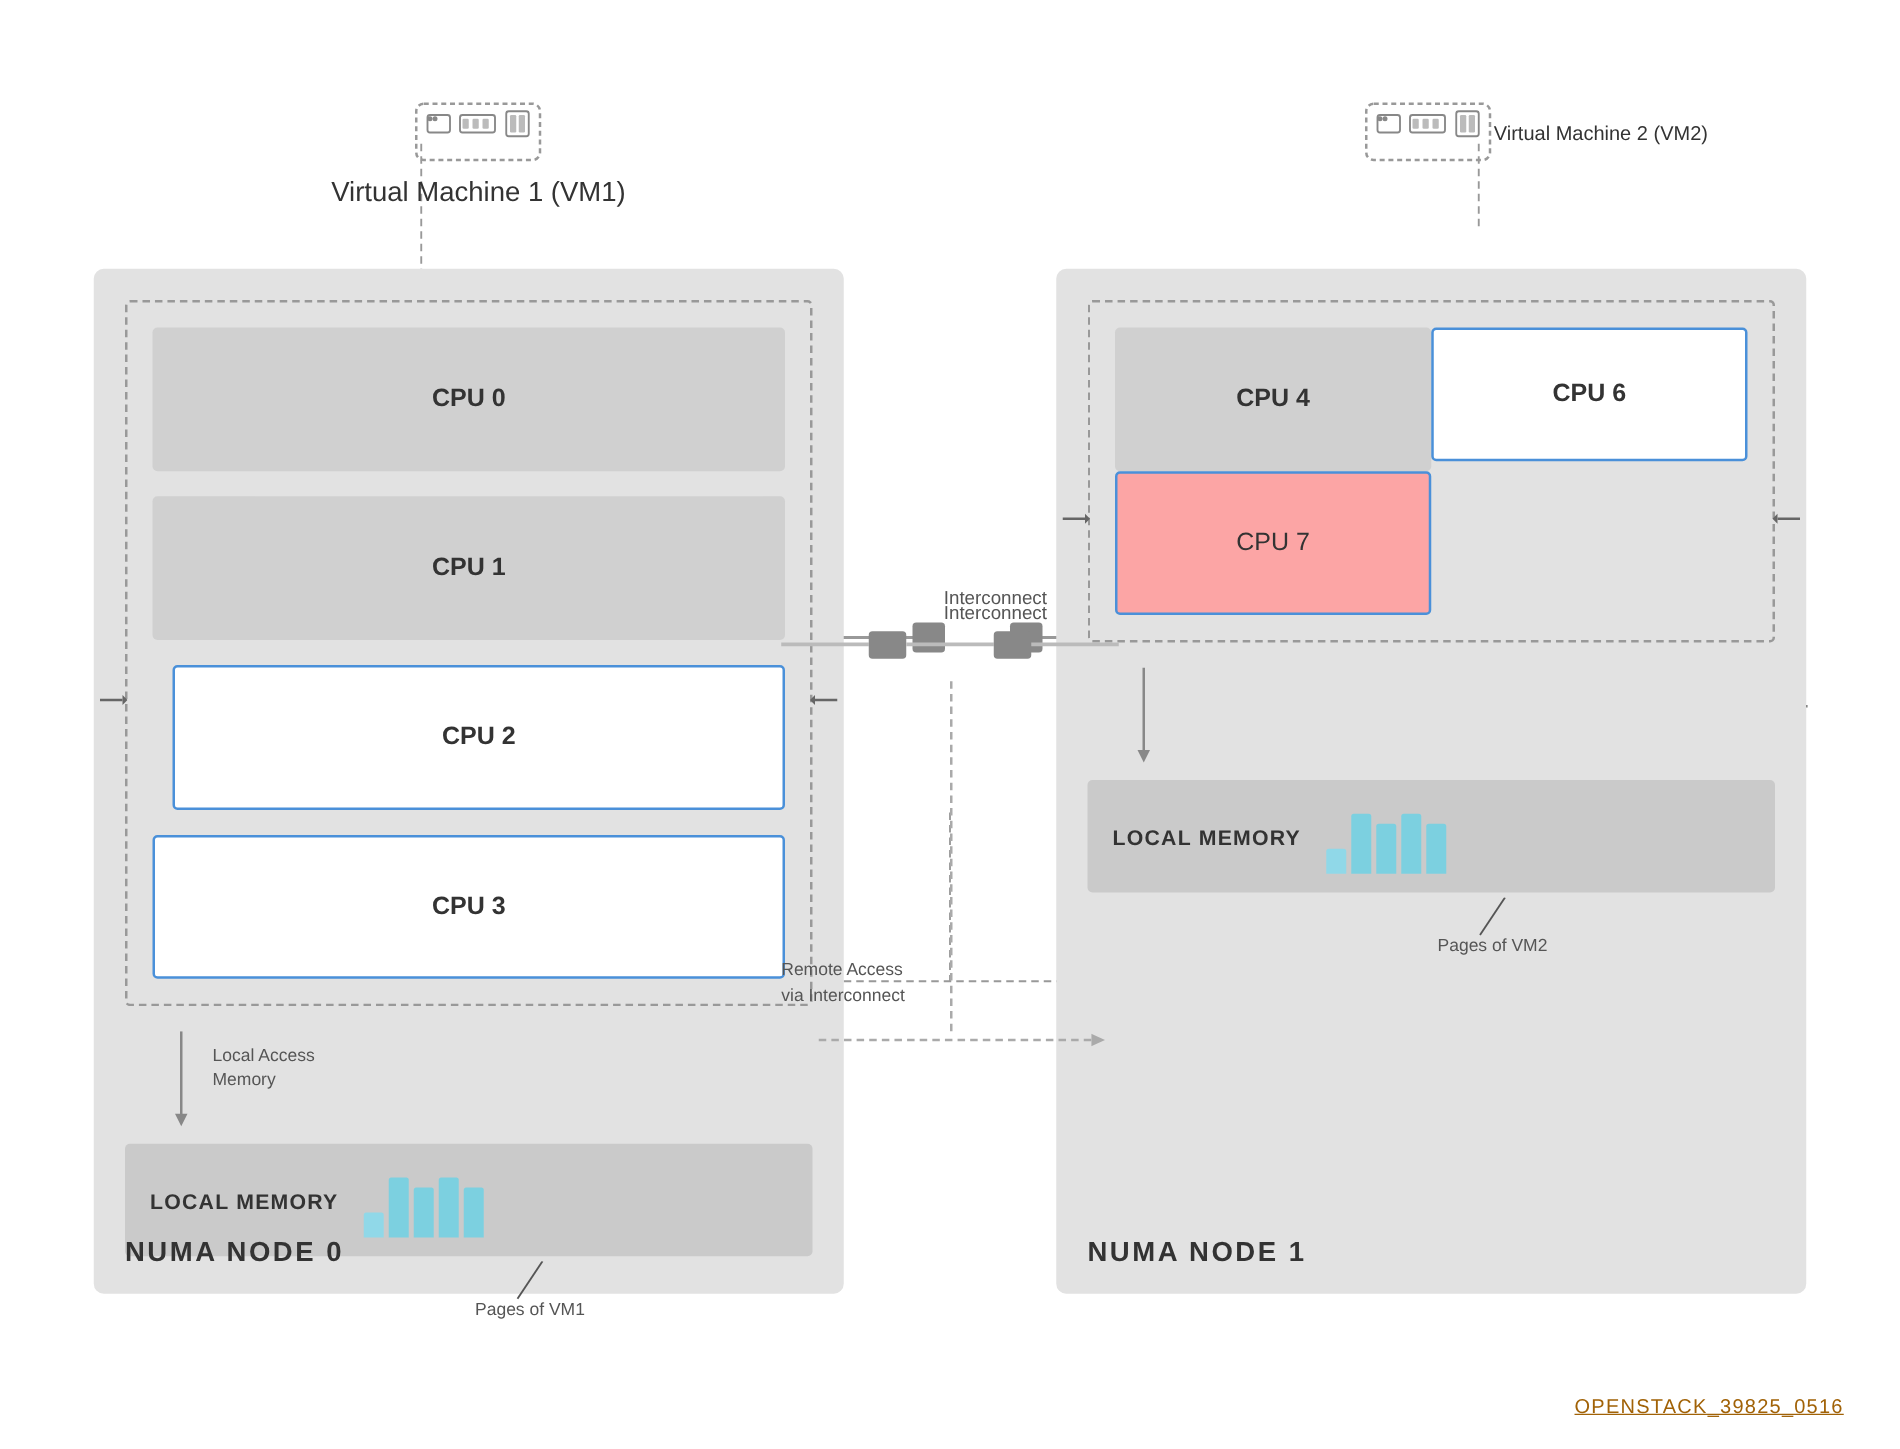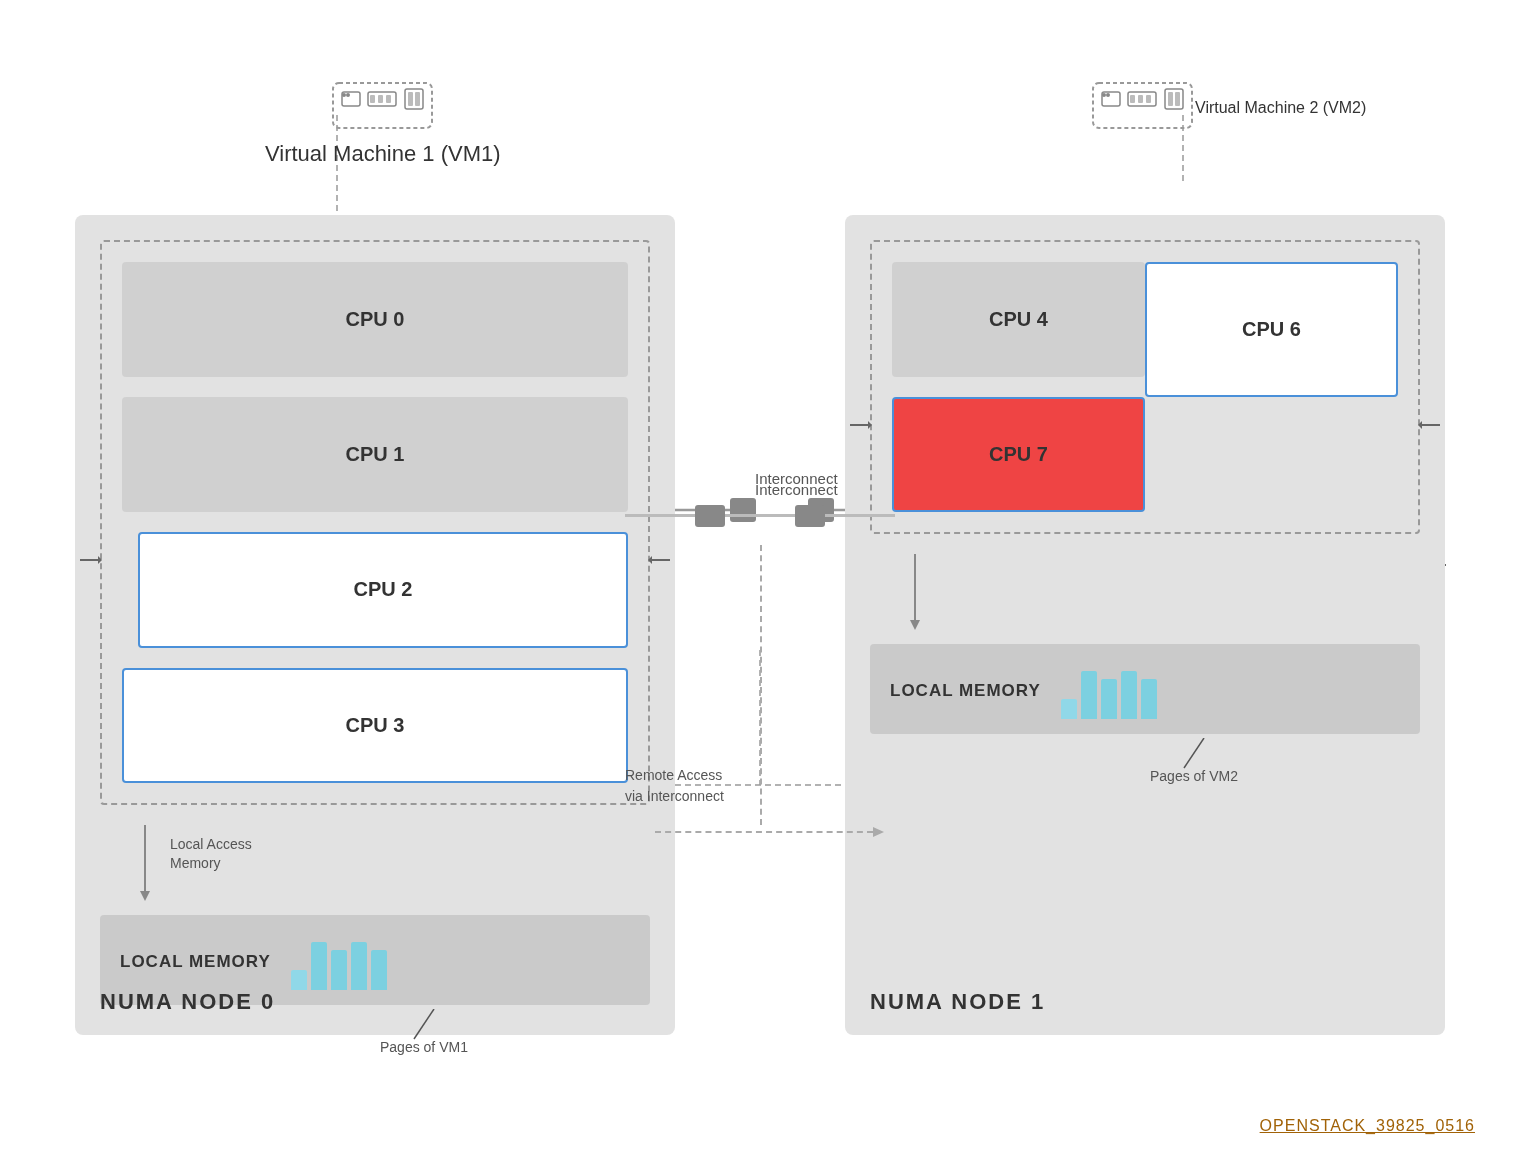--- a/index.html
+++ b/index.html
@@ -177,22 +177,22 @@
       </div>
 
       <div style="position:absolute; bottom:20px; left:25px; font-size:22px; font-weight:bold; color:#333; letter-spacing:2px;">NUMA NODE 0</div>
     </div>
 
     <div style="position:absolute; top:160px; left:810px; width:600px; height:820px; background:#e2e2e2; border-radius:8px; padding:25px;">
 
       <div style="border:2px dashed #999; border-radius:4px; padding:20px; position:relative; margin-bottom:20px;">
         <div style="display:grid; grid-template-columns:1fr 1fr; ">
           <div style="background:#d0d0d0; border-radius:4px; display:flex; align-items:center; justify-content:center; height:115px; font-size:20px; font-weight:bold; color:#333;">CPU 4</div>
-          <div style="background:#fff; border:2.5px solid #4a90d9; border-radius:4px; display:flex; align-items:center; justify-content:center; height:135px; font-size:20px; font-weight:bold; color:#333;">CPU 6</div>
-          <div style="background:#ef4444; border:2.5px solid #4a90d9; border-radius:4px; display:flex; align-items:center; justify-content:center; height:115px; font-size:20px; font-weight:bold; color:#333;">CPU 7</div>
+          <div style="background:#fff; border:2.5px solid #4a90d9; border-radius:4px; display:flex; align-items:center; justify-content:center; height:107px; font-size:20px; font-weight:bold; color:#333;">CPU 6</div>
+          <div style="background:#fca5a5; border:2.5px solid #4a90d9; border-radius:4px; display:flex; align-items:center; justify-content:center; height:115px; font-size:20px; font-weight:normal; color:#333;">CPU 7</div>
         </div>
 
         <div style="position:absolute; left:-22px; top:calc(50% + 30px); display:flex; align-items:center;">
           <svg width="22" height="16" viewBox="0 0 22 16">
               <line x1="0" y1="8" x2="18" y2="8" stroke="#666" stroke-width="2"></line>
               <polygon points="18,4 18,12 22,8" fill="#666"></polygon>
             </svg>
         </div>
 
         <div style="position:absolute; right:-22px; top:calc(50% + 30px); display:flex; align-items:center;">

